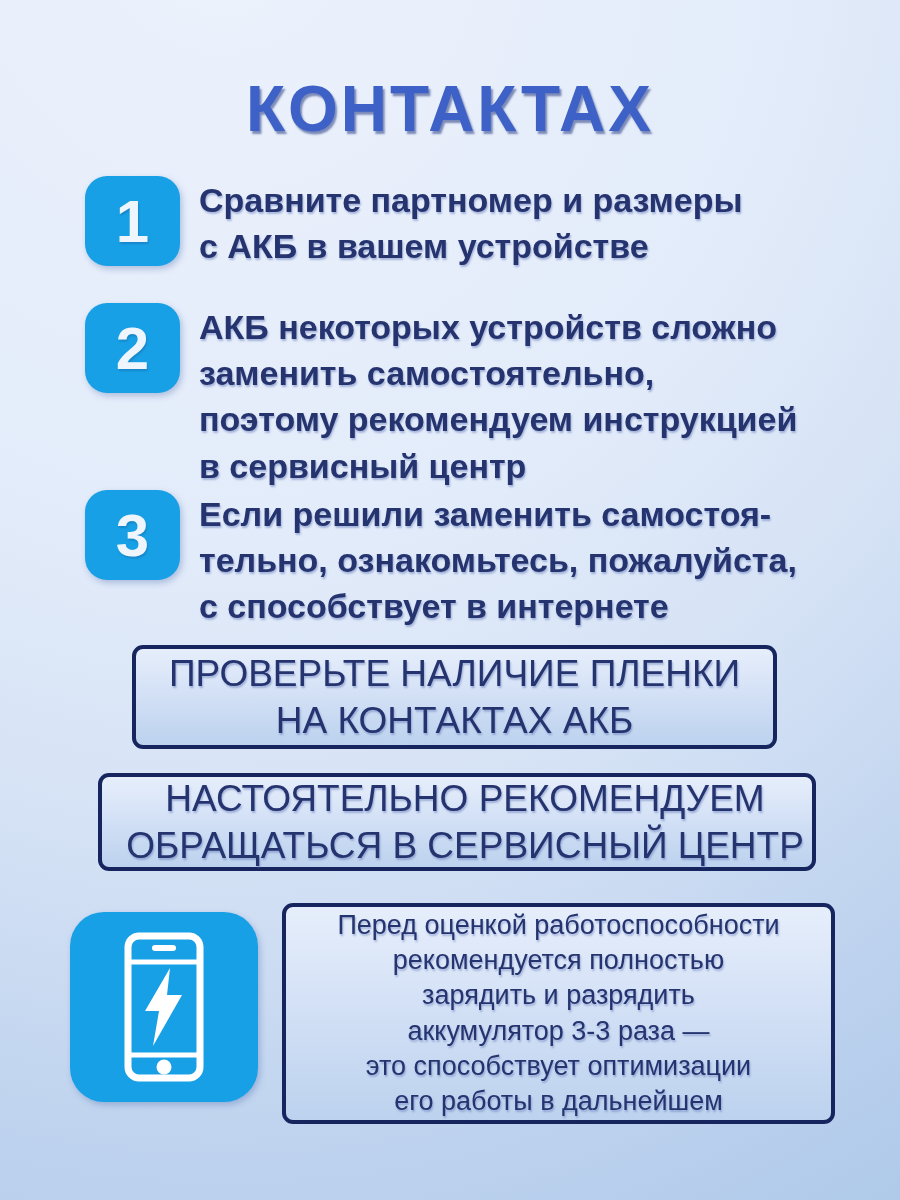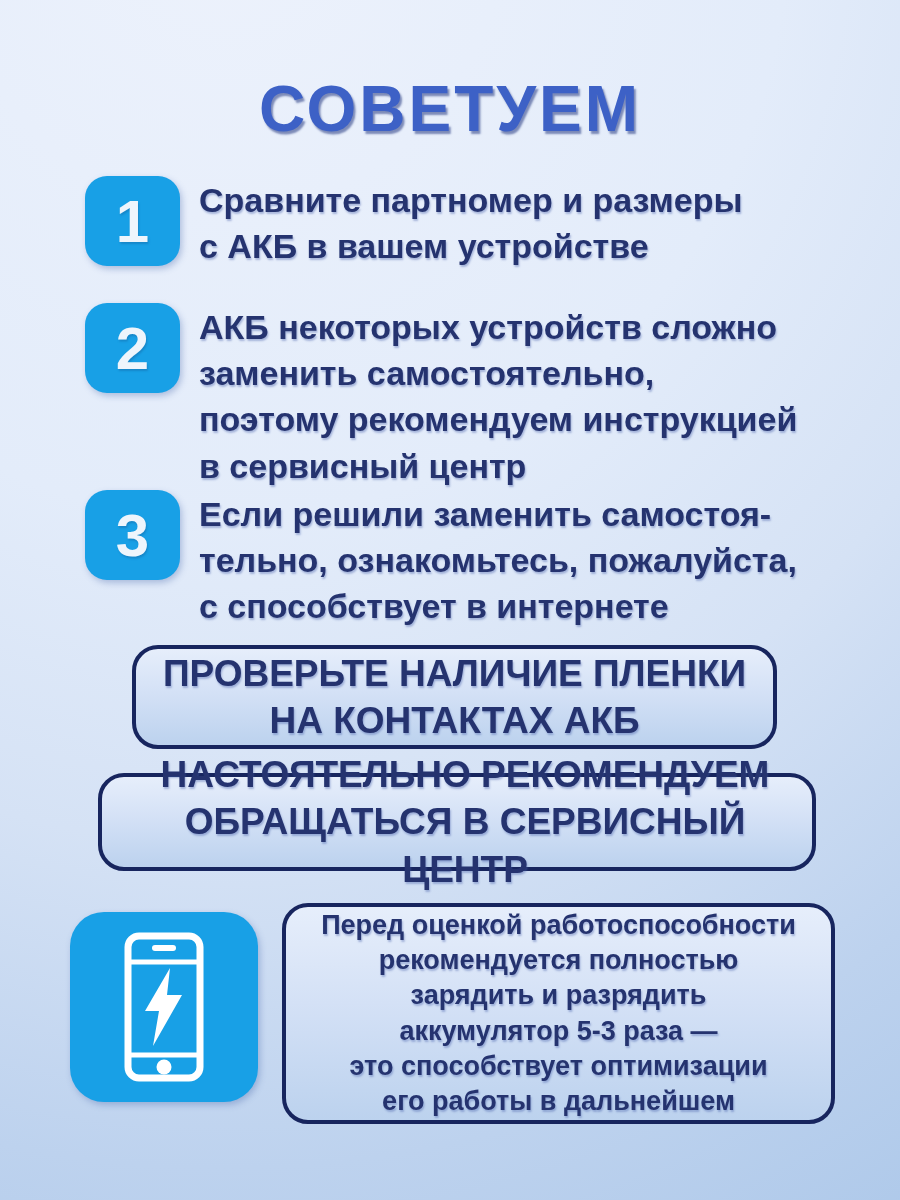--- a/index.html
+++ b/index.html
@@ -58,28 +58,28 @@
     font-weight: 700;
     line-height: 1.36;
     color: #25336f;
     white-space: pre-line;
     text-shadow: 1px 2px 2px rgba(70, 95, 170, 0.40);
   }
 
   .callout {
     position: absolute;
     border: 4px solid #17255e;
-    border-radius: 26px;
+    border-radius: 11px;
     background: linear-gradient(180deg, #e6eefb 0%, #d4e1f6 45%, #bcd2ee 100%);
     display: flex;
     align-items: center;
     justify-content: center;
     text-align: center;
     color: #25336f;
-    font-weight: 700;
+    font-weight: 400;
     white-space: pre-line;
     text-shadow: 1px 2px 2px rgba(70, 95, 170, 0.40);
   }
   .callout.c1 { top: 645px; left: 132px; width: 645px; height: 104px; font-size: 37px; line-height: 1.28; }
   .callout.c2 { top: 773px; left:  98px; width: 718px; height:  98px; font-size: 37px; line-height: 1.28; padding-left: 16px; }
   .callout.c3 { top: 903px; left: 282px; width: 553px; height: 221px; font-size: 27px; line-height: 1.30; }
 
   .icon-tile {
     position: absolute;
     top: 912px; left: 70px;
@@ -88,21 +88,21 @@
     background: #18a0e6;
     box-shadow: 2px 3px 6px rgba(70, 100, 170, 0.35);
   }
   .icon-tile svg { width: 100%; height: 100%; display: block; }
 </style>
 </head>
 <body>
 
 <div class="page">
 
-  <div class="title">СОВЕТУЕМ</div>
+  <div class="title">КОНТАКТАХ</div>
 
   <div class="tip-row r1">
     <div class="badge">
       <span>1</span>
     </div>
     <div class="tip-text">Сравните партномер и размеры
 с АКБ в вашем устройстве</div>
   </div>
 
   <div class="tip-row r2">
@@ -137,17 +137,17 @@
       <line x1="61" y1="50" x2="127" y2="50" stroke="#ffffff" stroke-width="5"></line>
       <line x1="61" y1="143" x2="127" y2="143" stroke="#ffffff" stroke-width="5"></line>
       <circle cx="94" cy="155" r="7.5" fill="#ffffff"></circle>
       <polygon points="100,56 75,99 89,99 83,134 112,83 97,83" fill="#ffffff"></polygon>
     </svg>
   </div>
 
   <div class="callout c3">Перед оценкой работоспособности
 рекомендуется полностью
 зарядить и разрядить
-аккумулятор 5-3 раза —
+аккумулятор 3-3 раза —
 это способствует оптимизации
 его работы в дальнейшем</div>
 
 </div>
 
 </body></html>

